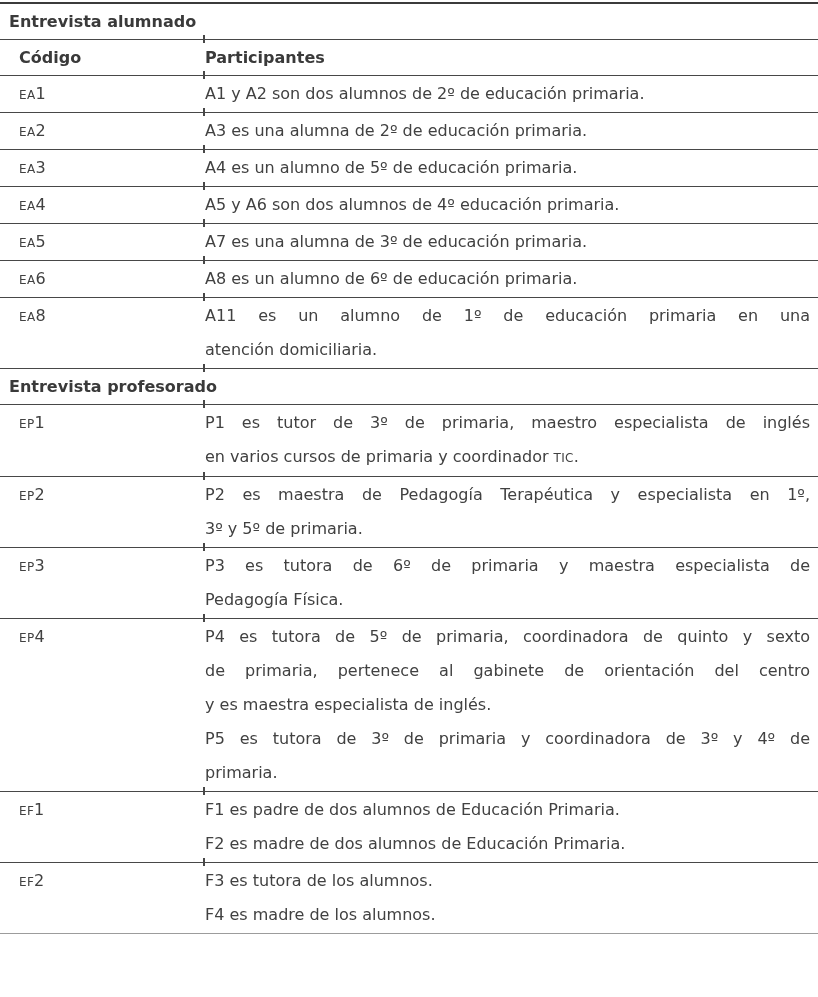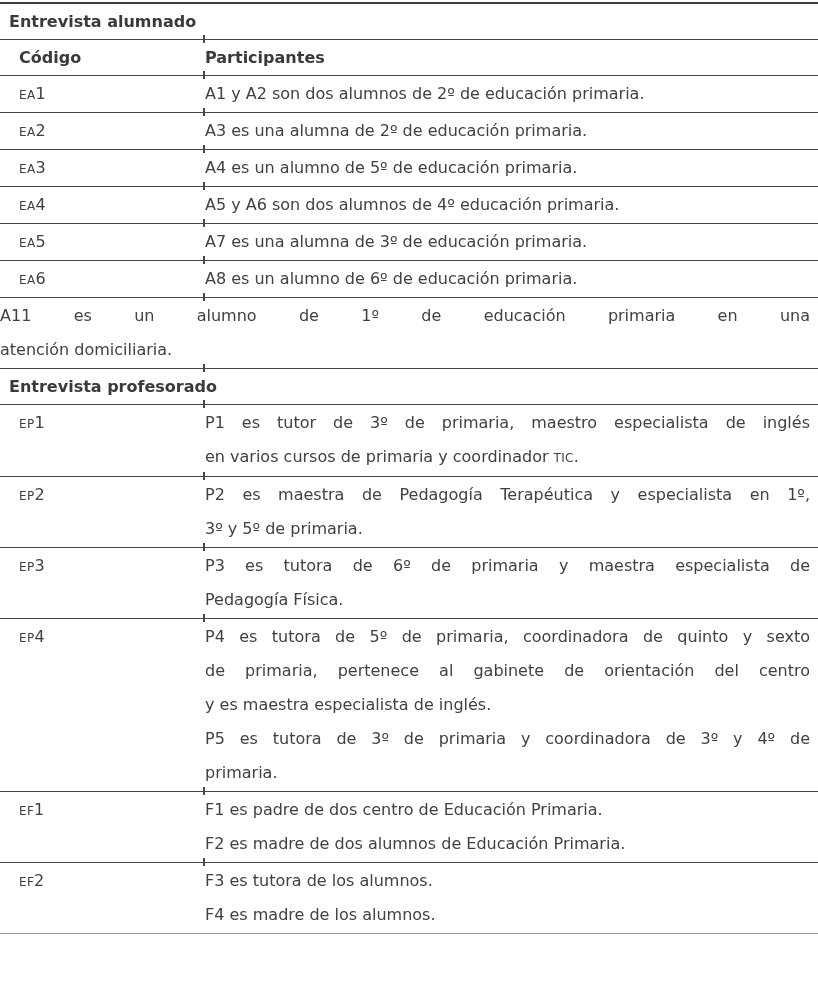--- a/index.html
+++ b/index.html
@@ -93,20 +93,21 @@
 
     <div class="row">
       <div class="cell-code"><span class="code-prefix">EA</span><span class="code-num">6</span></div>
       <div class="cell-part">
         <div class="ln">A8 es un alumno de 6º de educación primaria.</div>
       </div>
     </div>
 
 
     <div class="row multi">
+      <div class="cell-code"><span class="code-prefix">EA</span><span class="code-num">8</span></div>
       <div class="cell-part">
         <div class="ln fj">A11 es un alumno de 1º de educación primaria en una</div>
         <div class="ln">atención domiciliaria.</div>
       </div>
     </div>
 
     <div class="row">
       <div class="sec-title">Entrevista profesorado</div>
     </div>
 
@@ -142,21 +143,21 @@
         <div class="ln">y es maestra especialista de inglés.</div>
         <div class="ln fj">P5 es tutora de 3º de primaria y coordinadora de 3º y 4º de</div>
         <div class="ln">primaria.</div>
       </div>
     </div>
 
 
     <div class="row multi">
       <div class="cell-code"><span class="code-prefix">EF</span><span class="code-num">1</span></div>
       <div class="cell-part">
-        <div class="ln">F1 es padre de dos centro de Educación Primaria.</div>
+        <div class="ln">F1 es padre de dos alumnos de Educación Primaria.</div>
         <div class="ln">F2 es madre de dos alumnos de Educación Primaria.</div>
       </div>
     </div>
 
     <div class="row multi">
       <div class="cell-code"><span class="code-prefix">EF</span><span class="code-num">2</span></div>
       <div class="cell-part">
         <div class="ln">F3 es tutora de los alumnos.</div>
         <div class="ln">F4 es madre de los alumnos.</div>
       </div>

